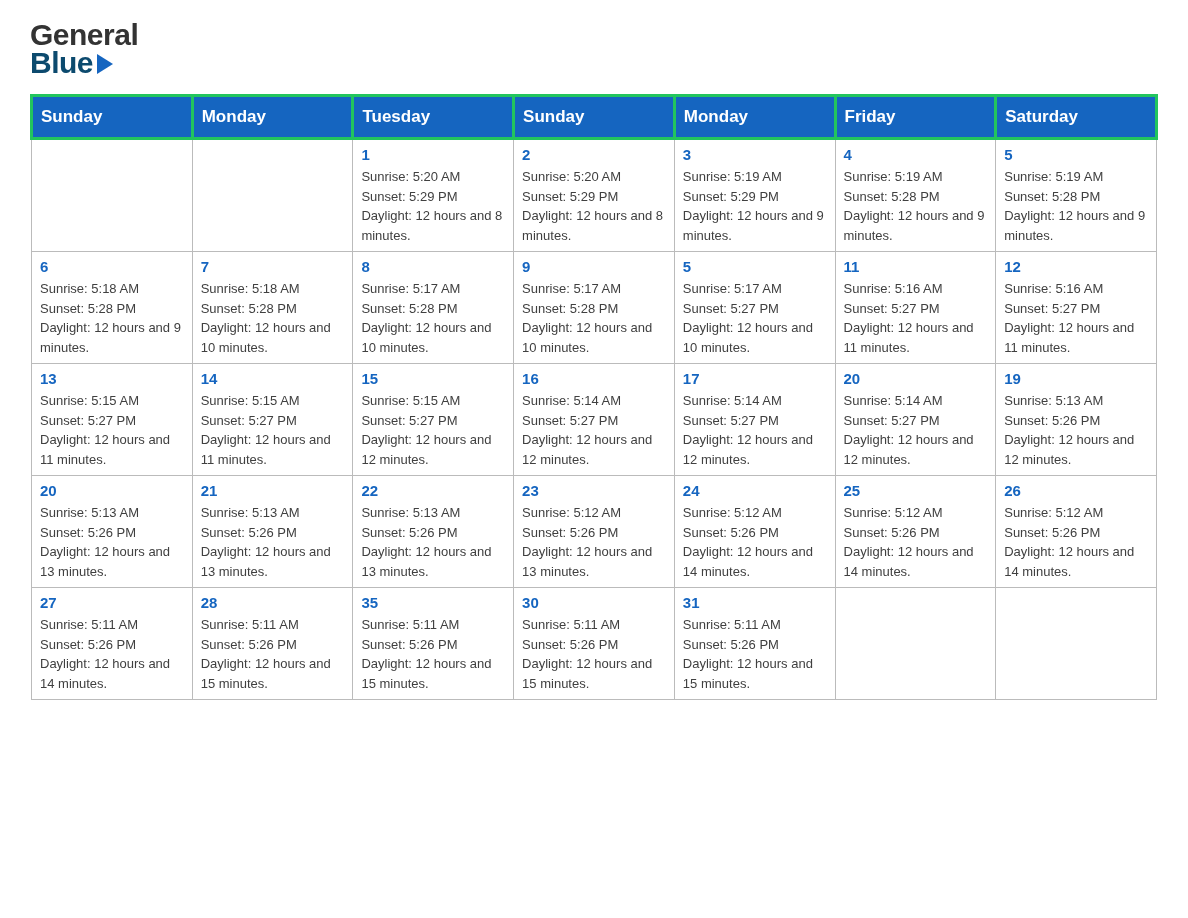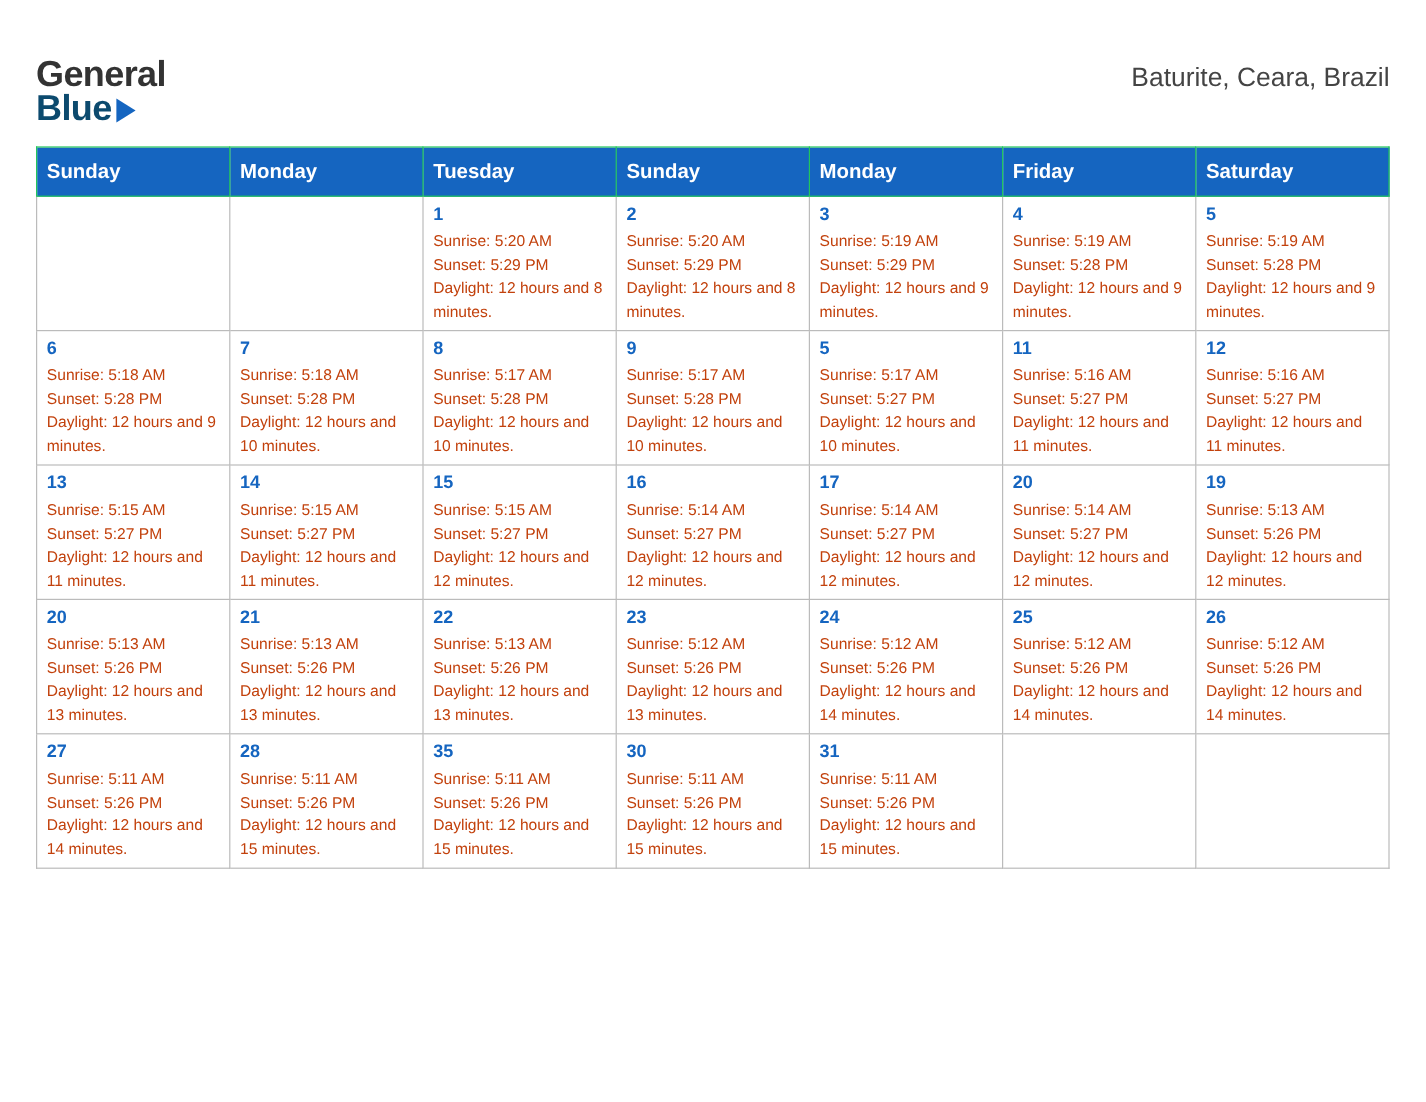--- a/index.html
+++ b/index.html
@@ -8,21 +8,20 @@
       background: #fff;
       width: 1188px;
       min-height: 918px;
       padding: 20px 30px;
     }
     .header-area {
       display: flex;
       justify-content: space-between;
       align-items: flex-start;
       margin-bottom: 16px;
-      margin-top: 28px;
     }
     .logo-area {
       display: flex;
       flex-direction: column;
       align-items: flex-start;
     }
     .title-area {
       text-align: right;
     }
     .month-title {
@@ -42,42 +41,42 @@
       border-collapse: collapse;
       border: 1px solid #999;
     }
     .calendar-table thead tr th {
       background-color: #1565c0;
       color: #fff;
       padding: 10px 8px;
       text-align: left;
       font-size: 17px;
       font-weight: 600;
-      border: 1px solid #22c55e;
+      border: 3px solid #22c55e;
     }
     .calendar-table tbody tr td {
       vertical-align: top;
       border: 1px solid #bbb;
       padding: 6px 8px;
       width: 14.28%;
       min-height: 100px;
       font-size: 13px;
       color: #222;
     }
     .day-number {
       font-size: 15px;
       font-weight: bold;
       color: #1565c0;
       display: block;
       margin-bottom: 4px;
     }
     .day-info {
       font-size: 13px;
       line-height: 1.5;
-      color: #c2410c;
+      color: #404040;
     }
     .empty-cell {
       background: #fff;
     }
     .row-divider td {
       border-top: 2px solid #1565c0;
     }
     .logo-wrapper {
       display: flex;
       align-items: center;
@@ -125,21 +124,20 @@
       <div class="logo-lines">
         <span class="logo-general">General</span>
         <div class="logo-blue-row">
           <span class="logo-blue-text">Blue</span>
           <span class="arrow-icon"></span>
         </div>
       </div>
     </div>
   </div>
   <div class="title-area">
-    <div class="location-title">Baturite, Ceara, Brazil</div>
   </div>
 </div>
 
 <table class="calendar-table">
   <thead>
     <tr>
     <th>Sunday</th>
         <th>Monday</th>
         <th>Tuesday</th>
         <th>Sunday</th>

